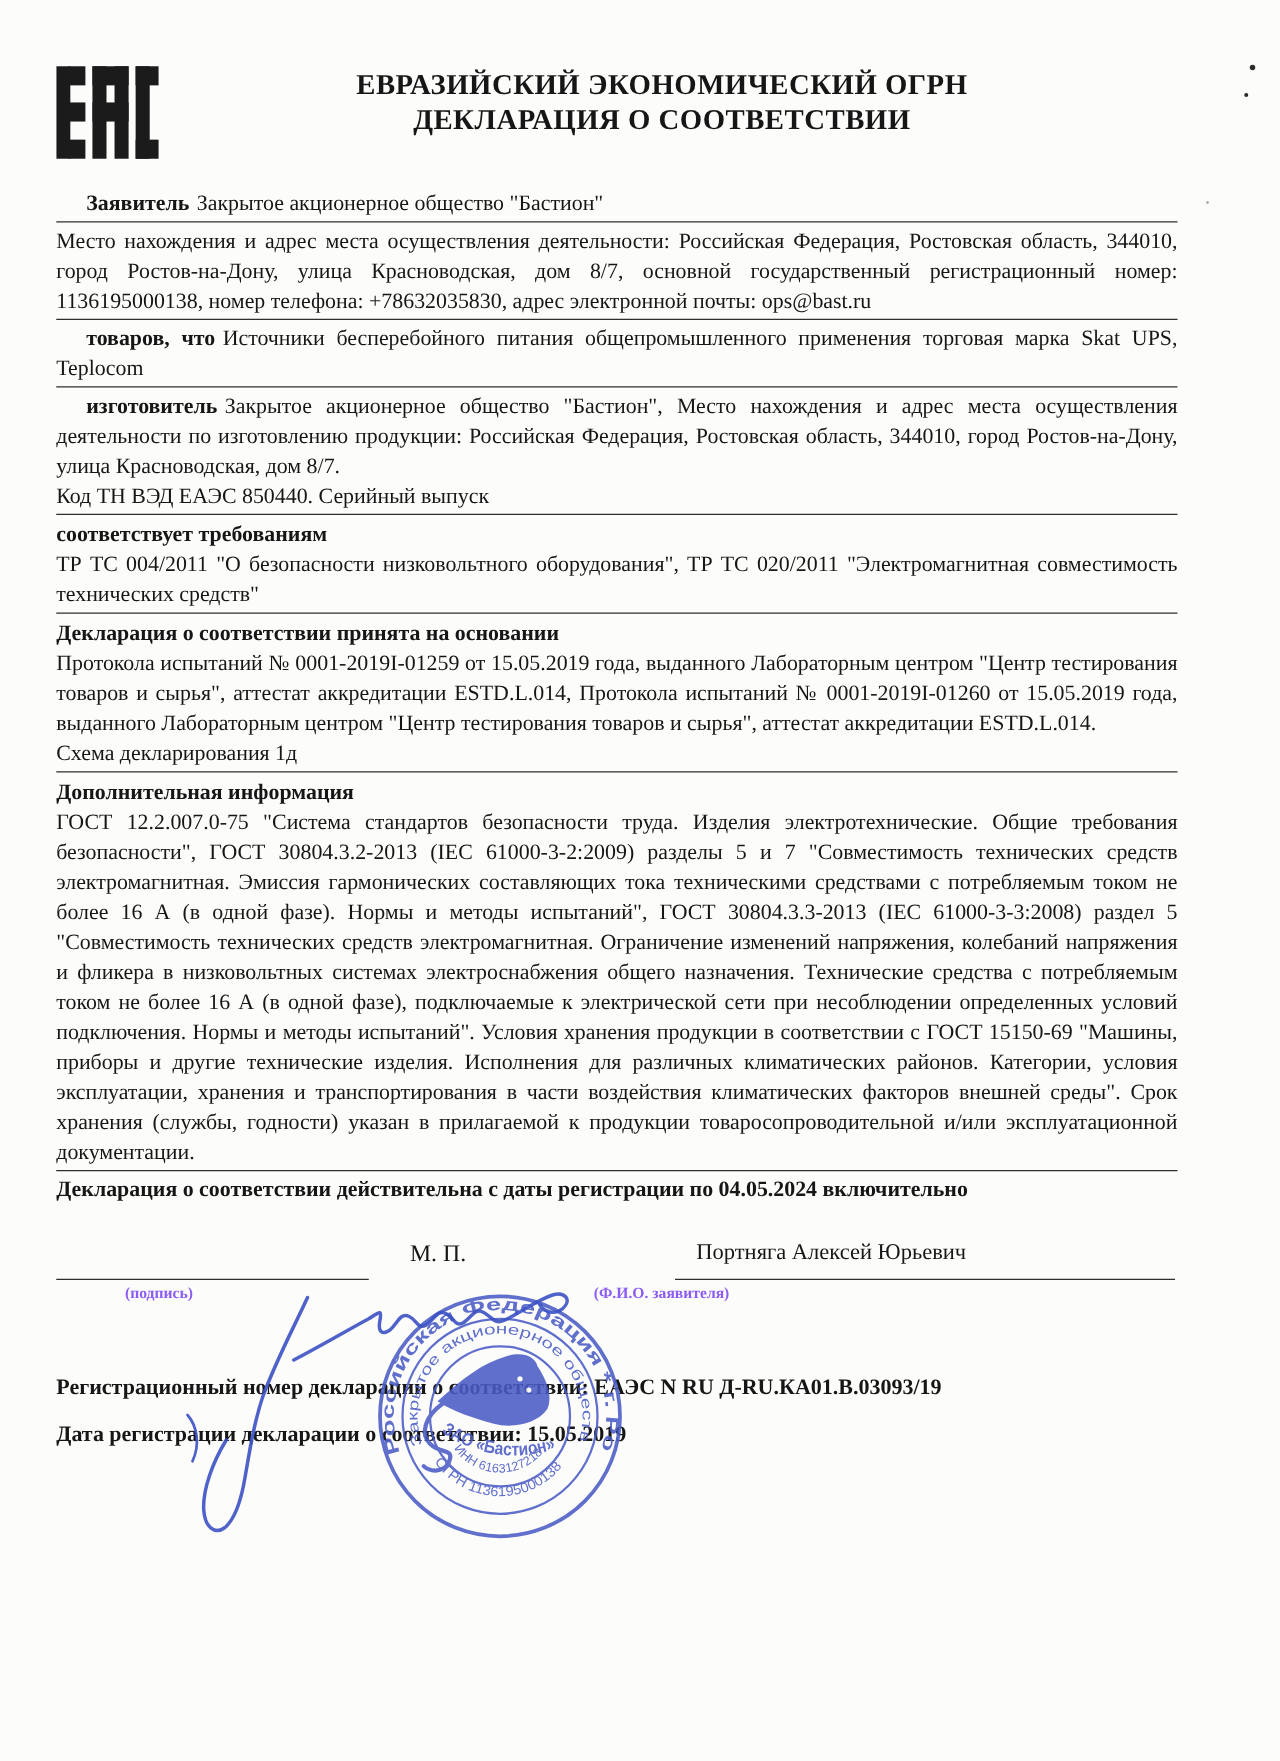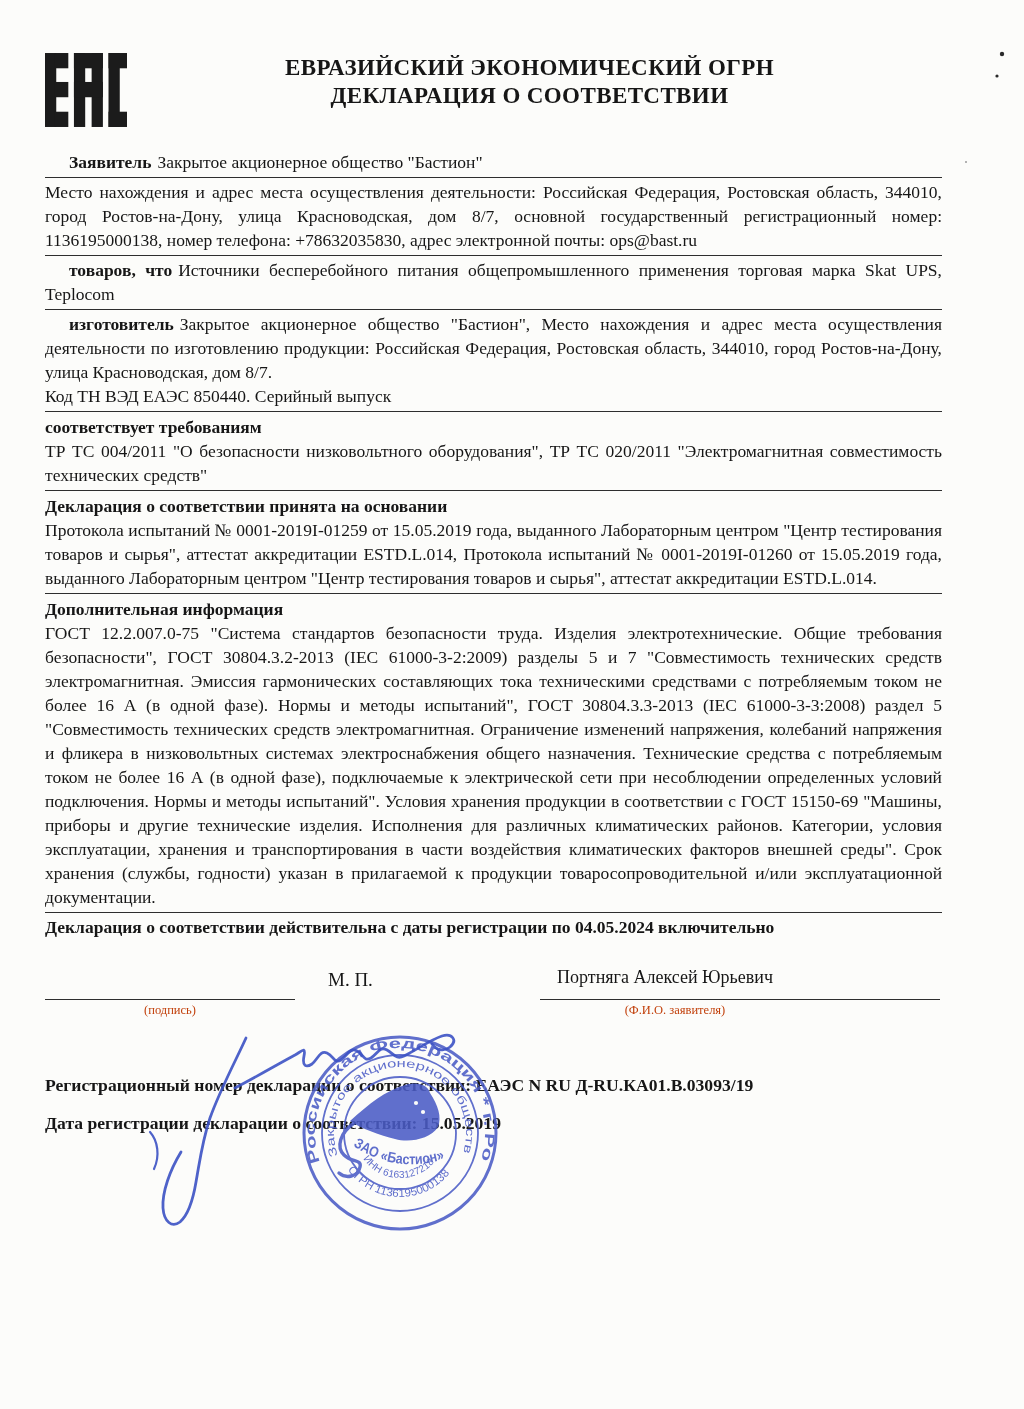--- a/index.html
+++ b/index.html
@@ -17,21 +17,21 @@
   .j{text-align:justify;}
   .b{font-weight:bold;}
   .lbl{font-weight:bold;margin-right:6px;margin-left:24px;}
   .sep{border-bottom:1.7px solid #2e2e2e;padding-bottom:3px;margin-bottom:2px;}
   .hrow{padding-top:1px;}
   
   .sigarea{position:relative;height:122px;margin-top:2px;}
   .line{border-top:1.6px solid #2e2e2e;position:absolute;}
   .sig-line-l{left:0;top:58px;width:250px;}
   .sig-line-r{left:495px;top:58px;width:400px;}
-  .cap{position:absolute;font-size:12.5px;color:#c2410c;text-align:center;}
+  .cap{position:absolute;font-size:12.5px;color:#8b5cf6;text-align:left;font-weight:bold;}
   .cap-l{left:55px;top:62px;width:140px;}
   .cap-r{left:430px;top:62px;width:400px;}
   .mp{position:absolute;left:283px;top:28px;font-size:19px;}
   .fio{position:absolute;left:420px;top:26px;width:400px;text-align:center;font-size:18px;}
   .footrow{font-size:17.6px;font-weight:bold;line-height:24px;}
   .fr1{margin-top:10px;}
   .fr2{margin-top:14px;}
   .overlay{position:absolute;left:0;top:0;pointer-events:none;}
 </style>
 </head>
@@ -80,20 +80,21 @@
     </div>
     <div>Код ТН ВЭД ЕАЭС 850440. Серийный выпуск</div>
   </div>
 
   <div class="row b hrow">соответствует требованиям</div>
   <div class="row j sep">ТР ТС 004/2011 "О безопасности низковольтного оборудования", ТР ТС 020/2011 "Электромагнитная совместимость технических средств"</div>
 
   <div class="row b hrow">Декларация о соответствии принята на основании</div>
   <div class="row sep">
     <div class="j">Протокола испытаний № 0001-2019I-01259 от 15.05.2019 года, выданного Лабораторным центром "Центр тестирования товаров и сырья", аттестат аккредитации ESTD.L.014, Протокола испытаний № 0001-2019I-01260 от 15.05.2019 года, выданного Лабораторным центром "Центр тестирования товаров и сырья", аттестат аккредитации ESTD.L.014.</div>
+    <div>Схема декларирования 1д</div>
   </div>
 
   <div class="row b hrow">Дополнительная информация</div>
   <div class="row j sep">ГОСТ 12.2.007.0-75 "Система стандартов безопасности труда. Изделия электротехнические. Общие требования безопасности", ГОСТ 30804.3.2-2013 (IEC 61000-3-2:2009) разделы 5 и 7 "Совместимость технических средств электромагнитная. Эмиссия гармонических составляющих тока техническими средствами с потребляемым током не более 16 А (в одной фазе). Нормы и методы испытаний", ГОСТ 30804.3.3-2013 (IEC 61000-3-3:2008) раздел 5 "Совместимость технических средств электромагнитная. Ограничение изменений напряжения, колебаний напряжения и фликера в низковольтных системах электроснабжения общего назначения. Технические средства с потребляемым током не более 16 А (в одной фазе), подключаемые к электрической сети при несоблюдении определенных условий подключения. Нормы и методы испытаний". Условия хранения продукции в соответствии с ГОСТ 15150-69 "Машины, приборы и другие технические изделия. Исполнения для различных климатических районов. Категории, условия эксплуатации, хранения и транспортирования в части воздействия климатических факторов внешней среды". Срок хранения (службы, годности) указан в прилагаемой к продукции товаросопроводительной и/или эксплуатационной документации.</div>
 
   <div class="row b">Декларация о соответствии  действительна с даты регистрации по 04.05.2024 включительно</div>
 
   <div class="sigarea">
     <div class="mp">М. П.</div>
     <div class="line sig-line-l"></div>

